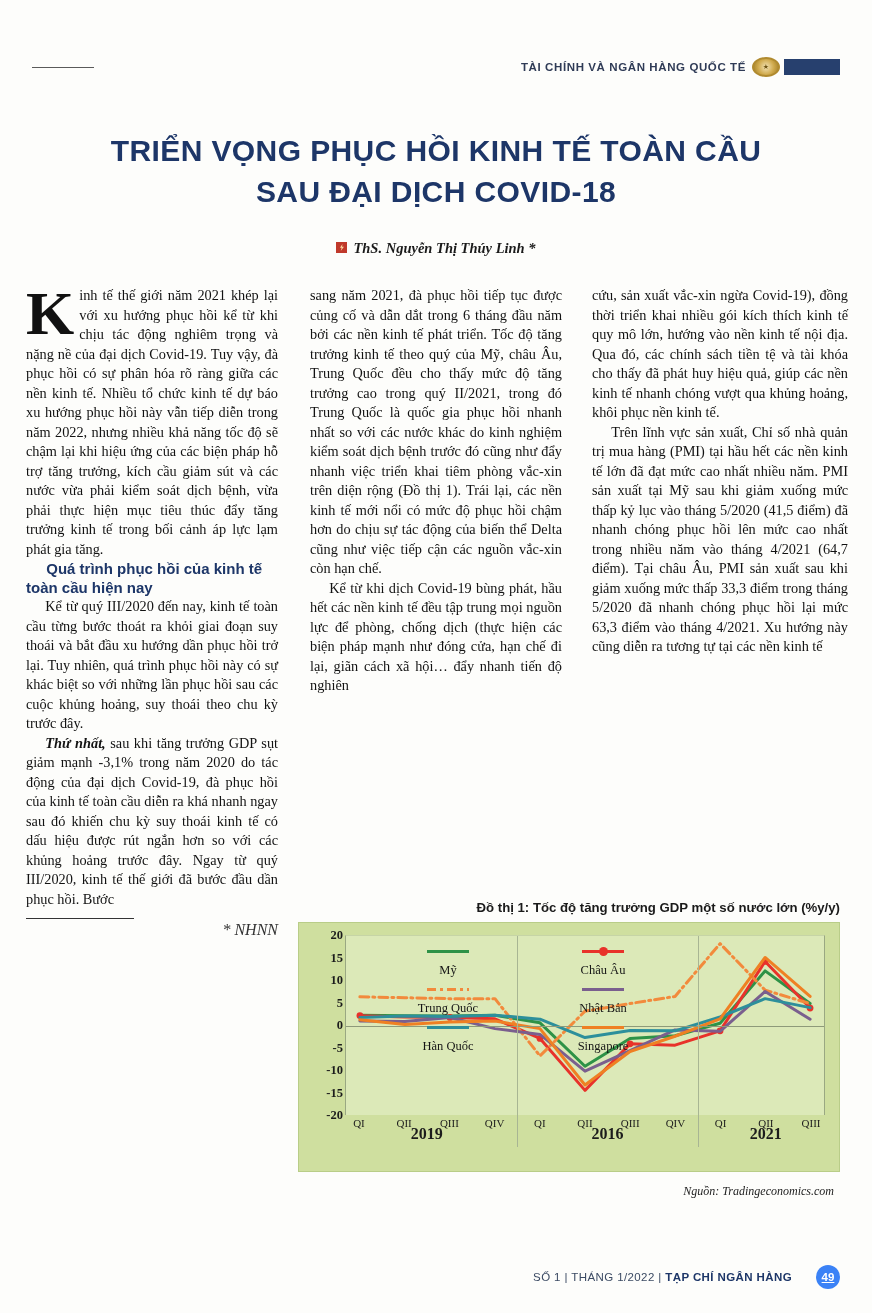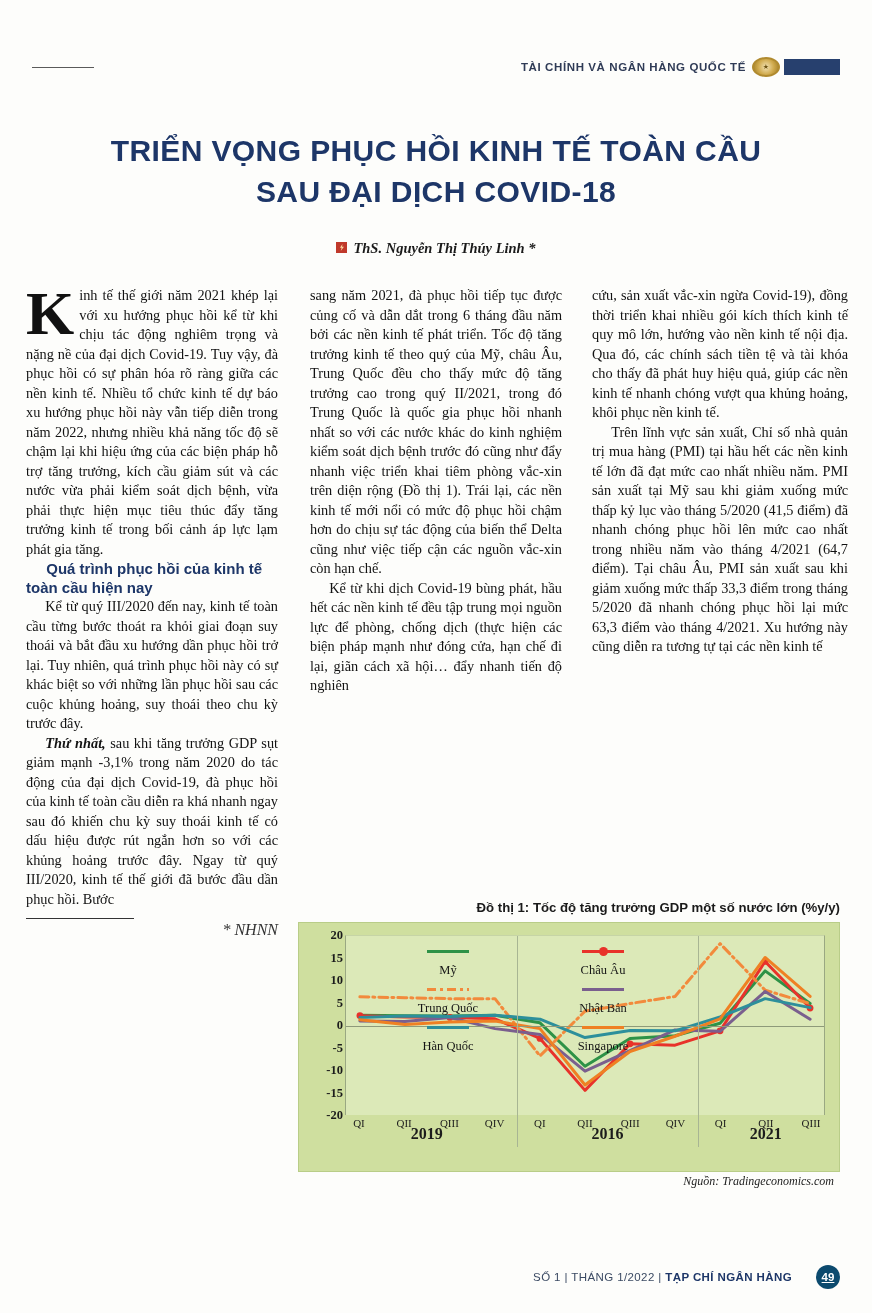--- a/index.html
+++ b/index.html
@@ -266,41 +266,41 @@
   }
   .leg-dot {
     position: absolute; left: 17px; top: 2px;
     width: 9px; height: 9px; border-radius: 50%;
   }
   .fig-source {
     text-align: right;
     font-style: italic;
     font-size: 12px;
     color: #222;
-    margin-top: 2px;
+    margin-top: 12px;
     padding-right: 6px;
   }
 
   
   .footer {
     position: absolute;
     bottom: 24px; left: 32px; right: 32px;
     display: flex; align-items: center; justify-content: flex-end;
     gap: 24px;
   }
   .footer-text {
     font-family: "Liberation Sans", sans-serif;
     font-size: 11.5px;
     letter-spacing: 0.4px;
     color: #3b4a63;
   }
   .footer-text b { color: #1d3668; }
   .page-badge {
     width: 24px; height: 24px; border-radius: 50%;
-    background: #0c4a6e; color: #fff;
+    background: #3b82f6; color: #fff;
     font-family: "Liberation Sans", sans-serif;
     font-weight: 700; font-size: 11.5px;
     display: flex; align-items: center; justify-content: center; text-decoration: underline;
   }
 </style>
 </head>
 <body>
 
 <div class="page">
 

